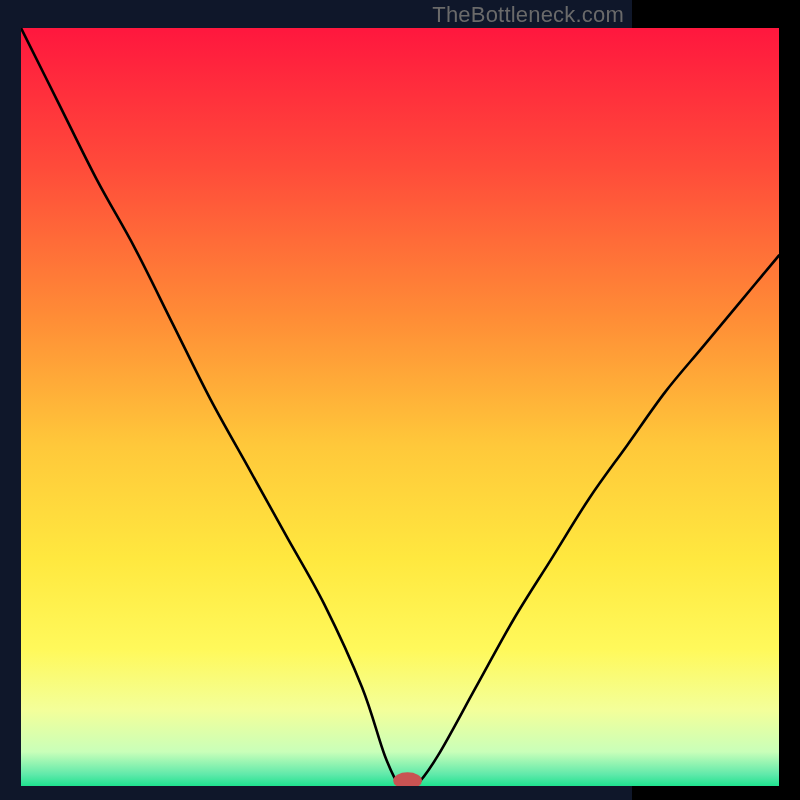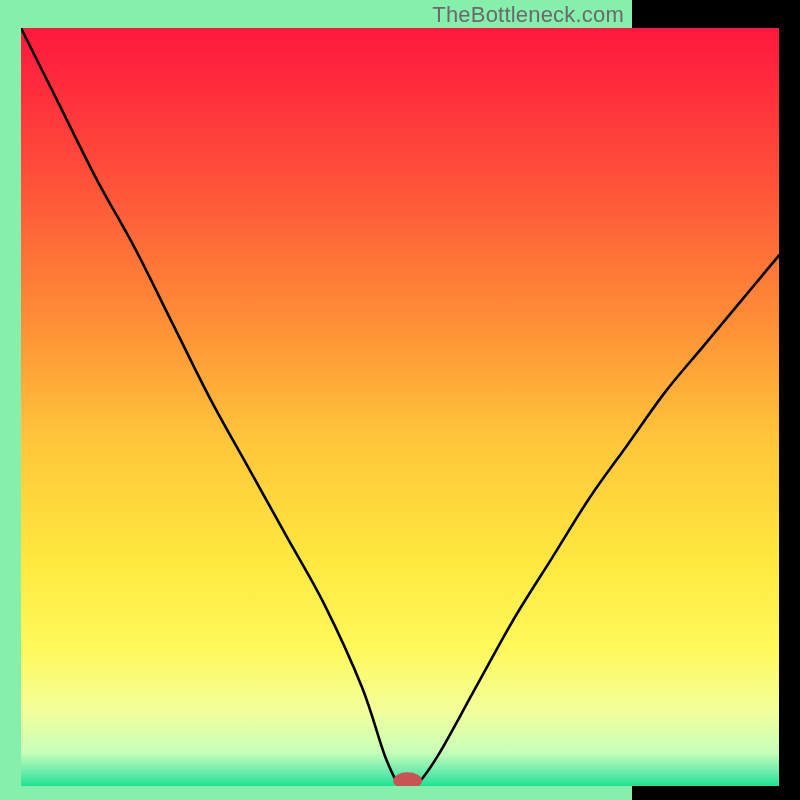--- a/index.html
+++ b/index.html
@@ -7,21 +7,21 @@
     padding: 0;
     width: 800px;
     height: 800px;
     background: #000;
     overflow: hidden;
   }
   .frame {
     position: relative;
     width: 632px;
     height: 800px;
-    background: #86efac;
+    background: #0f172a;
   }
   .attribution {
     position: absolute;
     top: 2px;
     right: 8px;
     color: #6a6a6a;
     font-family: Arial, Helvetica, sans-serif;
     font-size: 22px;
     font-weight: 500;
     letter-spacing: 0.2px;

